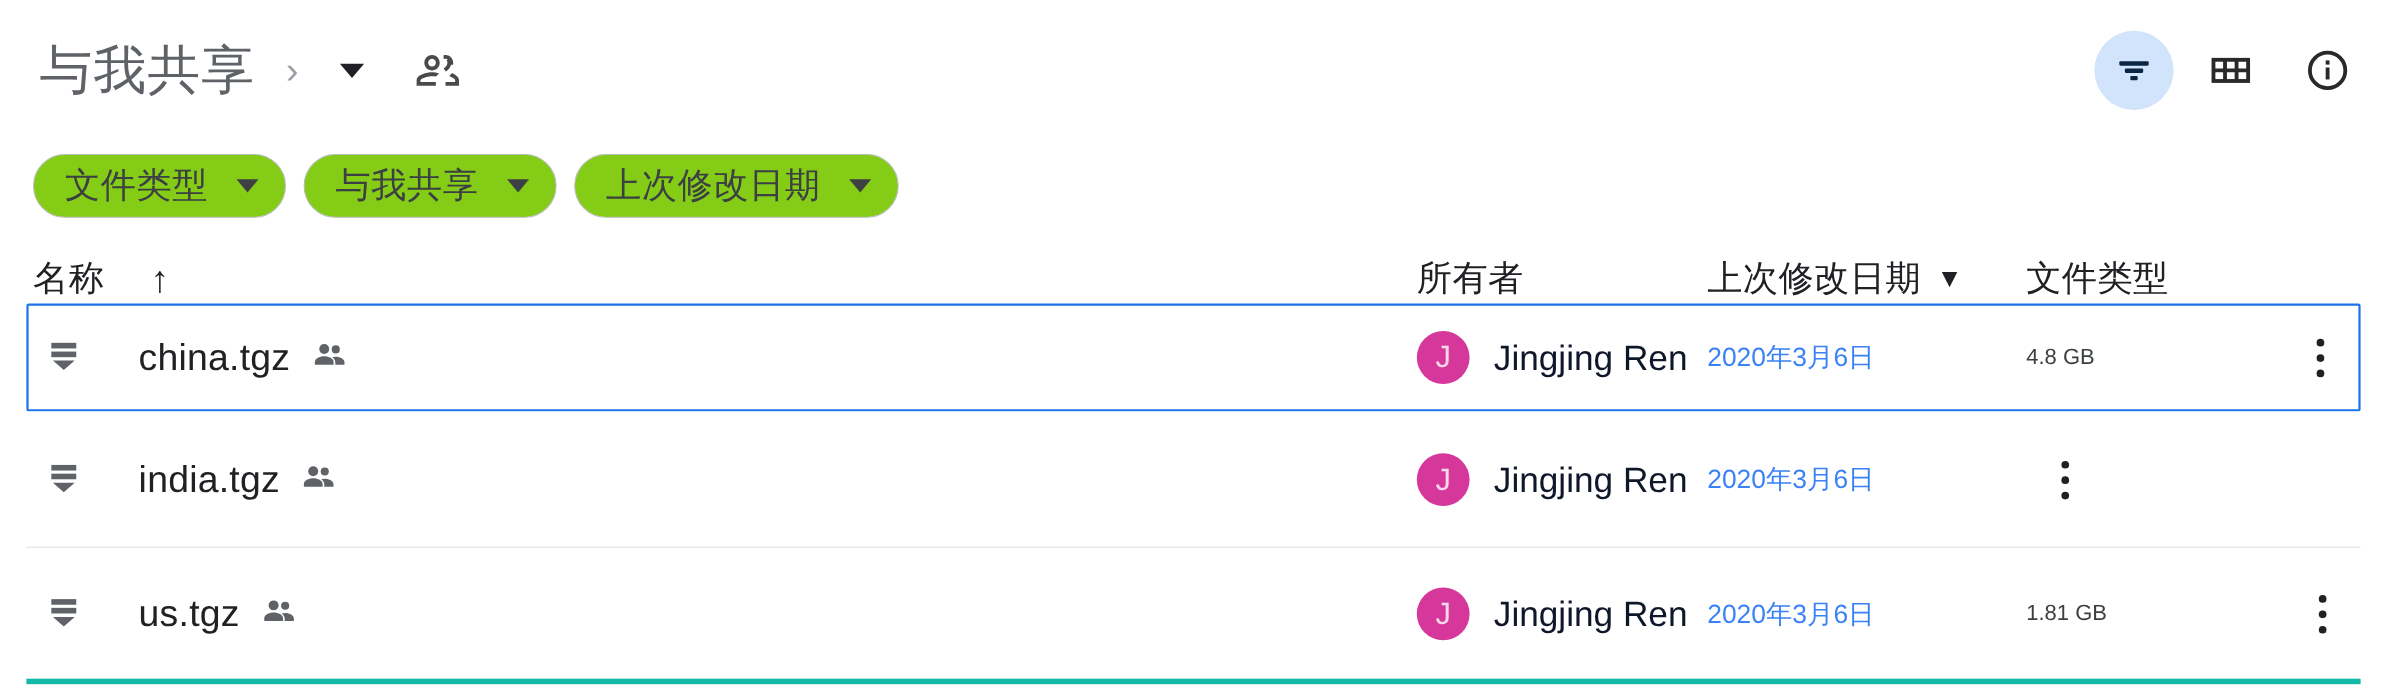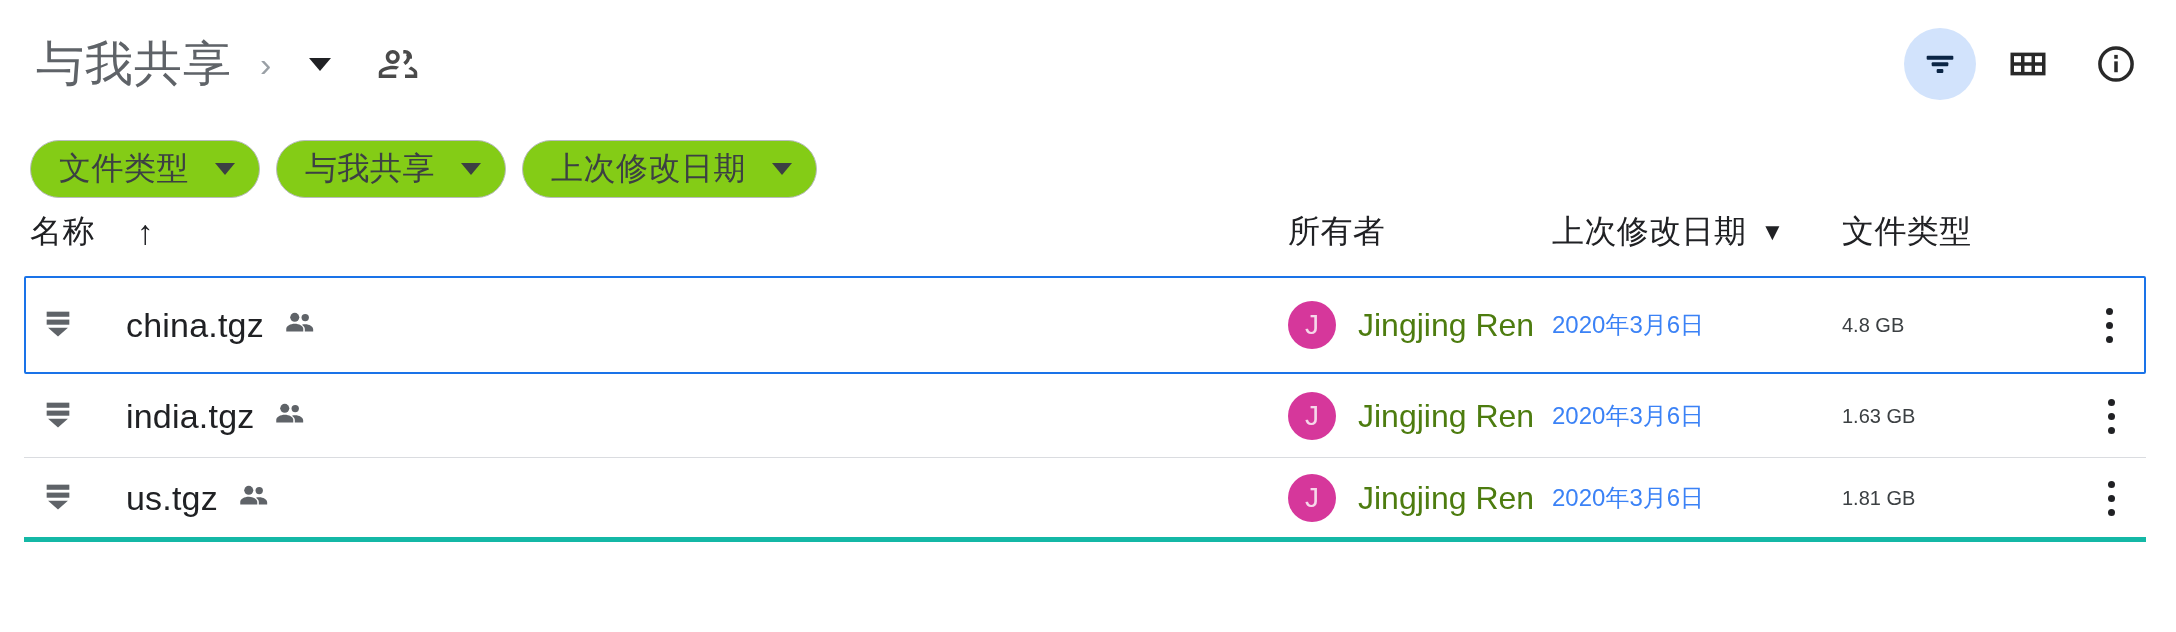--- a/index.html
+++ b/index.html
@@ -110,21 +110,21 @@
     border-left: 10px solid transparent;
     border-right: 10px solid transparent;
     border-top: 12px solid #3c4043;
   }
 
   
   .table { padding: 0 30px 0 24px; }
 
   .thead {
     display: flex;
-    align-items: flex-start;
+    align-items: flex-end;
     height: 66px;
     padding-left: 6px;
   }
   .th {
     font-size: 32px;
     color: #202124;
     letter-spacing: 0.4px;
     display: flex;
     align-items: center;
     white-space: nowrap;
@@ -136,21 +136,21 @@
     color: #202124;
     line-height: 1;
   }
   .th-owner { width: 264px; }
   .th-modified { width: 290px; }
   .th-size { flex: 1; }
 
   .row {
     display: flex;
     align-items: center;
-    height: 84px;
+    height: 124px;
     padding-left: 6px;
     border-top: 1px solid transparent;
     border-bottom: 1px solid #dadce0;
     background: #fff;
     cursor: pointer;
   }
   .row.selected {
     border: 2px solid #1a73e8;
     border-radius: 2px;
     height: 98px;
@@ -192,21 +192,21 @@
     color: #f6d7ea;
     font-size: 28px;
     display: flex;
     align-items: center;
     justify-content: center;
     flex-shrink: 0;
     font-family: "Liberation Sans", sans-serif;
   }
   .owner-name {
     font-size: 32px;
-    color: #4d7c0f;
+    color: #0f172a;
     margin-left: 22px;
     white-space: nowrap;
   }
   .cell-modified {
     width: 290px;
     font-size: 24px;
     color: #3b82f6;
     white-space: nowrap;
   }
   .cell-size {
@@ -364,21 +364,20 @@
           <path d="M9 12.6c-3 0-6 1.5-6 3.6V18h12v-1.8c0-2.1-3-3.6-6-3.6z"></path>
           <path d="M16.4 12.9c-.8 0-1.6.12-2.3.34 1.2.8 2 1.9 2 3v1.76H22v-1.6c0-1.9-2.7-3.5-5.6-3.5z"></path>
         </svg>
       </span>
     </div>
     <div class="cell-owner">
       <span class="avatar">J</span>
       <span class="owner-name">Jingjing Ren</span>
     </div>
     <div class="cell-modified">2020年3月6日</div>
-    <div class="cell-size">1.63 GB</div>
     <div class="cell-more">
       <span class="kebab">
           <span></span>
           <span></span>
           <span></span>
         </span>
     </div>
   </div>
 
   <div class="row last">

